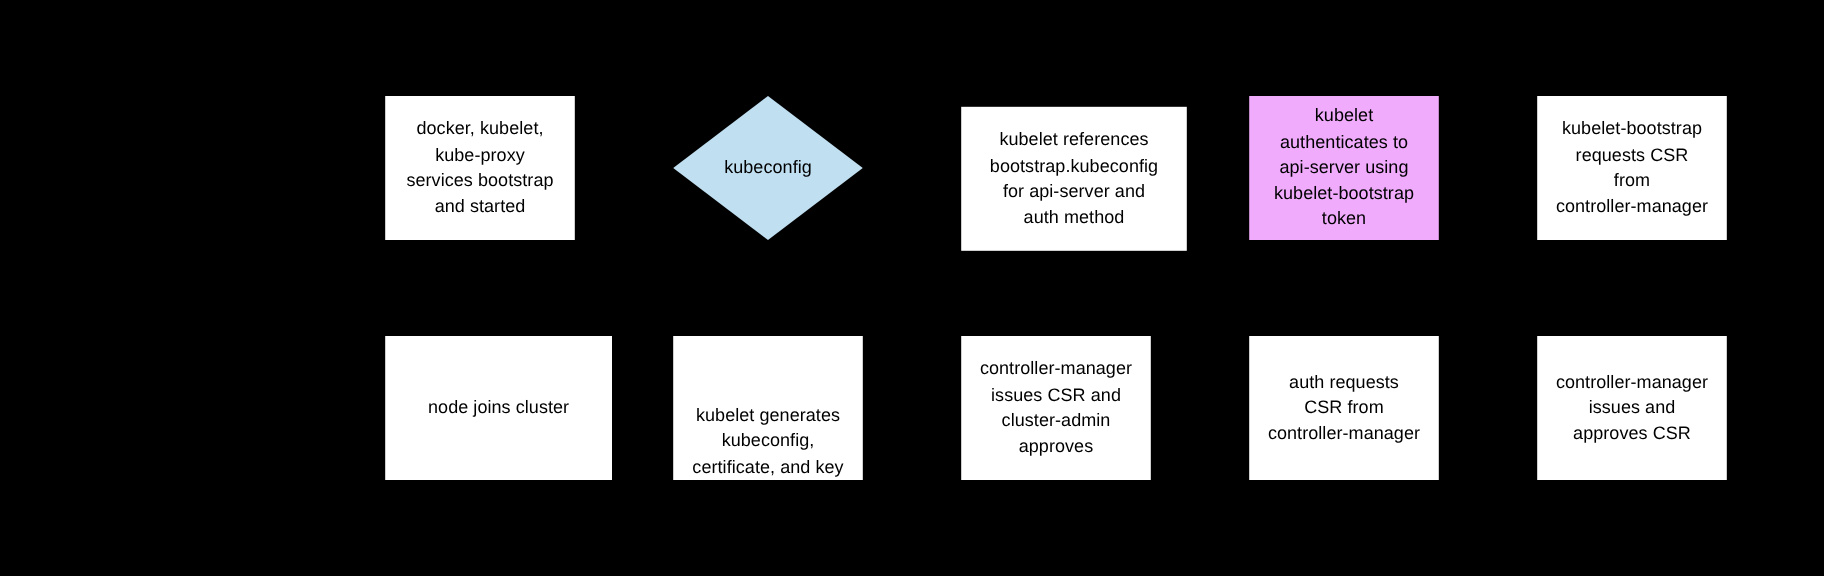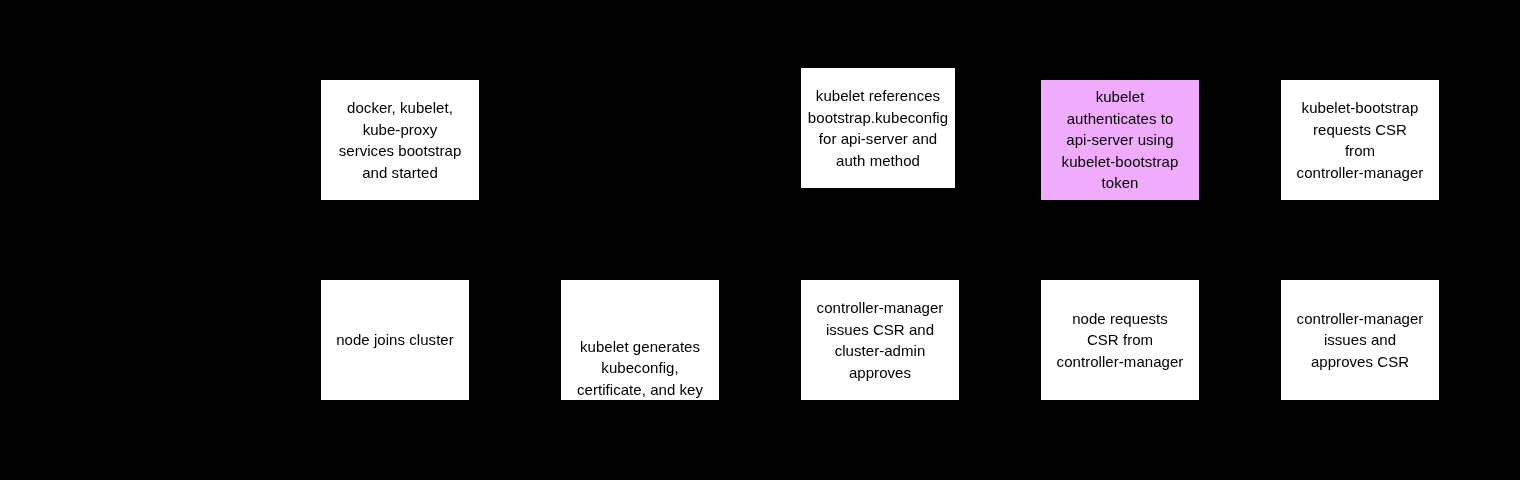--- a/index.html
+++ b/index.html
@@ -80,57 +80,63 @@
 <body style="background: rgb(0, 0, 0);">
 
 <div id="canvas">
     <div style="position: absolute; left: 0px; top: 0px; width: 100%; height: 100%;">
       <div class="node shape-process" style="left: 321px; top: 80px; width: 158px; height: 120px; background: rgb(255, 255, 255);">
         <span class="label" style="color: rgb(0, 0, 0);">docker, kubelet,
 kube-proxy
 services bootstrap
 and started</span>
       </div>
-      <div class="node shape-process" style="left: 801px; top: 68px; width: 154px; height: 120px; background: rgb(255, 255, 255);">
+      <div class="node shape-decision" style="left: 561px; top: 80px; width: 158px; height: 120px;">
+        <svg class="diamond-svg" viewBox="0 0 158 120" preserveAspectRatio="none">
+          <polygon points="79,0 158,60 79,120 0,60" fill="#c0dff0"></polygon>
+        </svg>
+        <span class="label" style="color: rgb(0, 0, 0);">kubeconfig</span>
+      </div>
+      <div class="node shape-process" style="left: 801px; top: 89px; width: 188px; height: 120px; background: rgb(255, 255, 255);">
         <span class="label" style="color: rgb(0, 0, 0);">kubelet references
 bootstrap.kubeconfig
 for api-server and
 auth method</span>
       </div>
       <div class="node shape-process" style="left: 1041px; top: 80px; width: 158px; height: 120px; background: #f0abfc;">
         <span class="label" style="color: rgb(0, 0, 0);">kubelet
 authenticates to
 api-server using
 kubelet-bootstrap
 token</span>
       </div>
       <div class="node shape-process" style="left: 1281px; top: 80px; width: 158px; height: 120px; background: rgb(255, 255, 255);">
         <span class="label" style="color: rgb(0, 0, 0);">kubelet-bootstrap
 requests CSR
 from
 controller-manager</span>
       </div>
     </div>
     <div style="position: absolute; left: 0px; top: 0px; width: 100%; height: 100%;">
-      <div class="node shape-process" style="left: 321px; top: 280px; width: 148px; height: 120px; background: rgb(255, 255, 255);">
+      <div class="node shape-process" style="left: 321px; top: 280px; width: 189px; height: 120px; background: rgb(255, 255, 255);">
         <span class="label" style="color: rgb(0, 0, 0);">node joins cluster</span>
       </div>
       <div class="node shape-process" style="left: 561px; top: 280px; width: 158px; height: 120px; background: rgb(255, 255, 255); align-items: flex-end;">
         <span class="label" style="color: rgb(0, 0, 0);">kubelet generates
 kubeconfig,
 certificate, and key</span>
       </div>
       <div class="node shape-process" style="left: 801px; top: 280px; width: 158px; height: 120px; background: rgb(255, 255, 255);">
         <span class="label" style="color: rgb(0, 0, 0);">controller-manager
 issues CSR and
 cluster-admin
 approves</span>
       </div>
       <div class="node shape-process" style="left: 1041px; top: 280px; width: 158px; height: 120px; background: rgb(255, 255, 255);">
-        <span class="label" style="color: rgb(0, 0, 0);">node requests
+        <span class="label" style="color: rgb(0, 0, 0);">auth requests
 CSR from
 controller-manager</span>
       </div>
       <div class="node shape-process" style="left: 1281px; top: 280px; width: 158px; height: 120px; background: rgb(255, 255, 255);">
         <span class="label" style="color: rgb(0, 0, 0);">controller-manager
 issues and
 approves CSR</span>
       </div>
     </div>
   </div>

